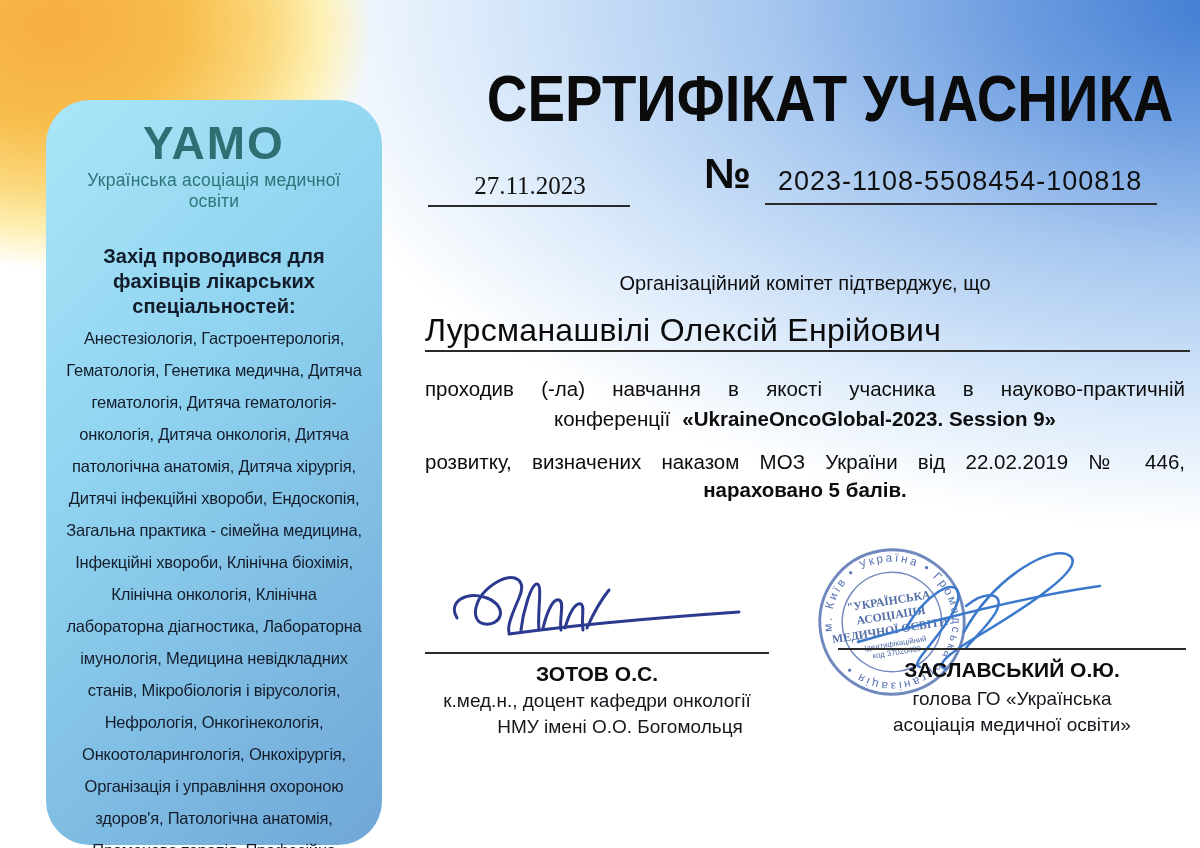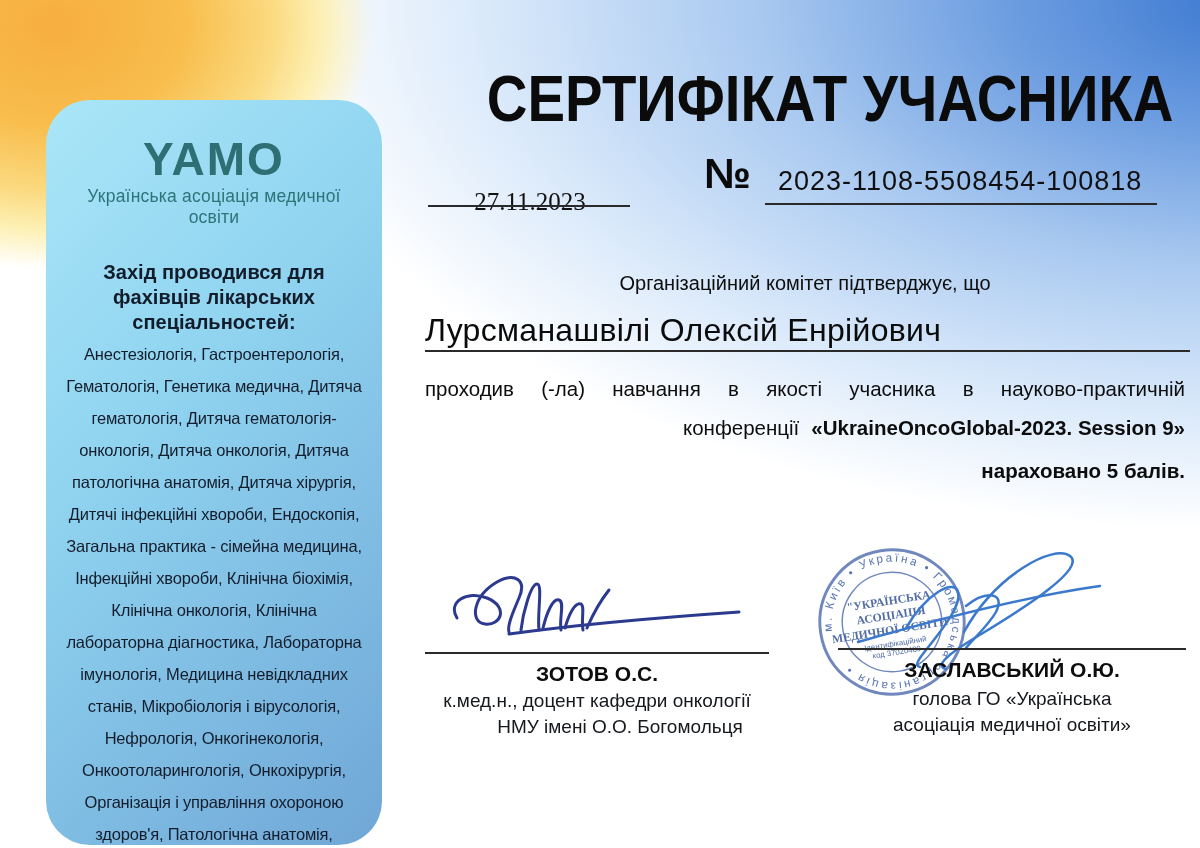--- a/index.html
+++ b/index.html
@@ -13,52 +13,52 @@
       radial-gradient(ellipse 1300px 700px at 1250px 0px,
         #3b78d0 0%, #6b9ce0 18%, #a9c9f0 38%, #d8e8fa 58%, rgba(255,255,255,0) 76%),
       #ffffff;
   }
 
   
   .sidebar {
     position:absolute; left:46px; top:100px; width:336px; height:745px;
     border-radius:44px;
     background:linear-gradient(135deg, #aae6f8 0%, #90d4f0 38%, #6fa6d6 100%);
-    padding:36px 15px 0 15px; text-align:center;
+    padding:20px 15px 0 15px; text-align:center;
   }
   .logo { font-size:46px; font-weight:bold; letter-spacing:2px; color:#2d6f72; line-height:1; }
   .logo-sub { font-size:17.5px; color:#2d7478; margin-top:4px; letter-spacing:0.2px; }
   .sb-heading { font-size:20px; font-weight:bold; color:#131c2b; line-height:25px; margin-top:32px; }
   .sb-list { font-size:16.5px; color:#141d2c; line-height:32px; margin-top:3px; letter-spacing:-0.2px; }
 
   
   .title { position:absolute; left:440px; top:64px; width:755px; text-align:center; }
   .title span {
     display:inline-block; font-size:64px; font-weight:800; color:#0b0b0b;
     white-space:nowrap; transform:scaleX(0.88); transform-origin:center;
     letter-spacing:0px; line-height:1.1;
   }
   .date { position:absolute; left:430px; top:172px; width:200px; text-align:center;
-    font-family:"Liberation Serif", serif; font-size:25px; color:#111;margin-top:16px; }
+    font-family:"Liberation Serif", serif; font-size:25px; color:#111; }
   .date-underline { position:absolute; left:428px; top:205px; width:202px; height:2px; background:#2a2a2a; }
   .numsign { position:absolute; left:704px; top:150px; font-size:42px; font-weight:800; color:#0b0b0b; }
   .number { position:absolute; left:778px; top:166px; font-size:27px; letter-spacing:1px; color:#101010; }
   .number-underline { position:absolute; left:765px; top:203px; width:392px; height:2px; background:#2a2a2a; }
 
   
   .confirm { position:absolute; left:425px; top:272px; width:760px; text-align:center;
     font-size:20px; font-stretch:condensed; color:#0e0e0e; }
   .pname { position:absolute; left:425px; top:312px; font-size:32px; font-stretch:condensed;
     letter-spacing:0.3px; color:#0b0b0b; white-space:nowrap; }
   .pname-underline { position:absolute; left:425px; top:350px; width:765px; height:1.5px; background:#2a2a2a; }
 
   .para1 { position:absolute; left:425px; top:374px; width:760px; font-size:20.5px; line-height:30px; }
   .para2 { position:absolute; left:425px; top:448px; width:760px; font-size:20.5px; line-height:28px; font-stretch:condensed; }
   .justline { text-align:justify; text-align-last:justify; }
-  .plainline { text-align:right;margin-top:9px; }
+  .plainline { text-align:center; }
   .conf-prefix { margin-right:12px; }
   .bold { font-weight:bold; }
 
   
   .sig-line { position:absolute; height:1.5px; background:#2a2a2a; }
   .sig-line.left  { left:425px; top:652px; width:344px; }
   .sig-line.right { left:838px; top:648px; width:348px; z-index:3; }
   .sig-name { position:absolute; font-size:21px; font-weight:bold; color:#0d0d0d; text-align:center; z-index:4; }
   .sig-name.left  { left:425px; top:662px; width:344px; }
   .sig-name.right { left:838px; top:658px; width:348px; }
@@ -97,20 +97,21 @@
   <div class="pname-underline"></div>
 
   <div class="para1">
     <div class="justline">проходив (-ла) навчання в якості учасника в науково-практичній</div>
     <div class="plainline">
       <span class="conf-prefix">конференції</span><span class="bold">«UkraineOncoGlobal-2023. Session 9»</span>
     </div>
   </div>
 
   <div class="para2">
+    <div class="justline">розвитку, визначених наказом МОЗ України від 22.02.2019 № 446,</div>
     <div class="plainline bold">нараховано 5 балів.</div>
   </div>
 
   <svg class="sig-svg-left" viewBox="0 0 312 106" fill="none">
     <g stroke="#2b3a8f" stroke-width="3" stroke-linecap="round" fill="none">
       <path d="M14,64 C4,48 24,36 44,44 C66,53 58,72 42,70 C26,68 30,42 54,28 C72,18 84,26 76,44 C70,58 64,72 66,78"></path>
       <path d="M78,76 C80,58 88,30 94,30 C100,30 94,60 96,76"></path>
       <path d="M100,74 C104,58 110,44 116,46 C122,48 116,64 118,76"></path>
       <path d="M122,74 C126,60 132,48 138,50 C142,52 138,66 140,76"></path>
       <path d="M144,74 C150,60 158,46 166,36"></path>

